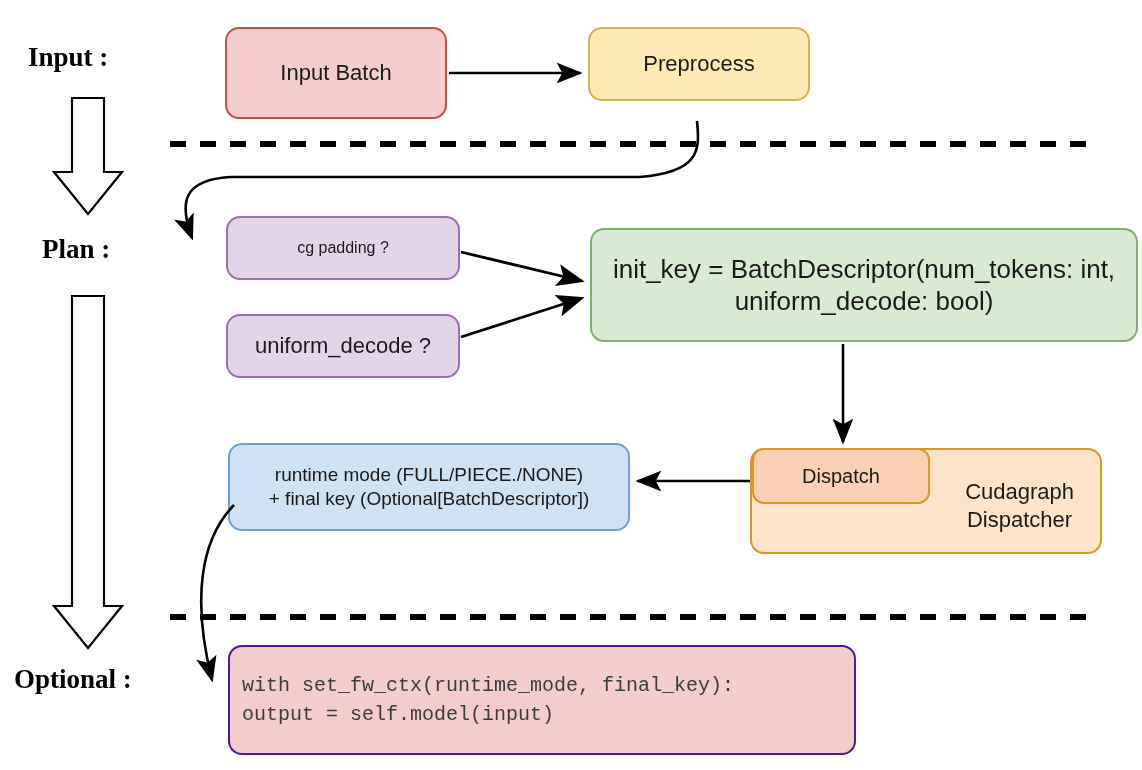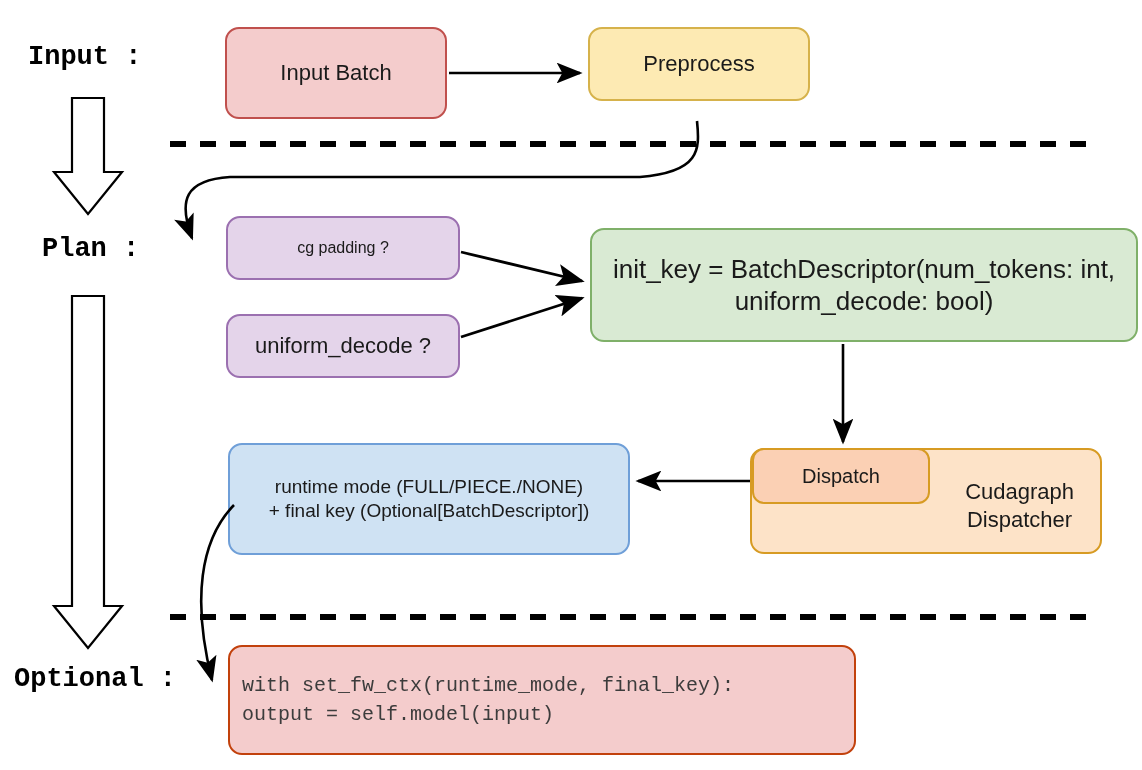--- a/index.html
+++ b/index.html
@@ -10,21 +10,21 @@
   #canvas {
     position: relative;
     width: 1142px;
     height: 770px;
     background: #ffffff;
     overflow: hidden;
     font-family: "Liberation Sans", sans-serif;
   }
   .stage-label {
     position: absolute;
-    font-family: Liberation Mono, monospace;
+    font-family: Liberation Serif, serif;
     font-weight: bold;
     font-size: 27px;
     color: #000000;
     white-space: nowrap;
     letter-spacing: 0px;
   }
   .node {
     position: absolute;
     box-sizing: border-box;
     display: flex;
@@ -94,30 +94,30 @@
   }
   #node-dispatch {
     left: 752px; top: 448px; width: 178px; height: 56px;
     background: #fbd0b4;
     border: 2px solid #d79b23;
     border-radius: 12px;
     font-size: 20px;
     z-index: 4;
   }
   #node-runtime-mode {
-    left: 228px; top: 443px; width: 402px; height: 112px;
+    left: 228px; top: 443px; width: 402px; height: 88px;
     background: #cfe2f3;
     border: 2px solid #6f9fd8;
     border-radius: 14px;
     font-size: 19px;
   }
   #node-code {
     left: 228px; top: 645px; width: 628px; height: 110px;
     background: #f4cccc;
-    border: 2px solid #c2410c;
+    border: 2px solid #4c1d95;
     border-radius: 14px;
     font-family: "Liberation Mono", "DejaVu Sans Mono", monospace;
     font-size: 20px;
     justify-content: flex-start;
     color: #3c3c3c;
   }
   #node-code .node-label {
     text-align: left;
     padding-left: 12px;
     line-height: 1.45;

